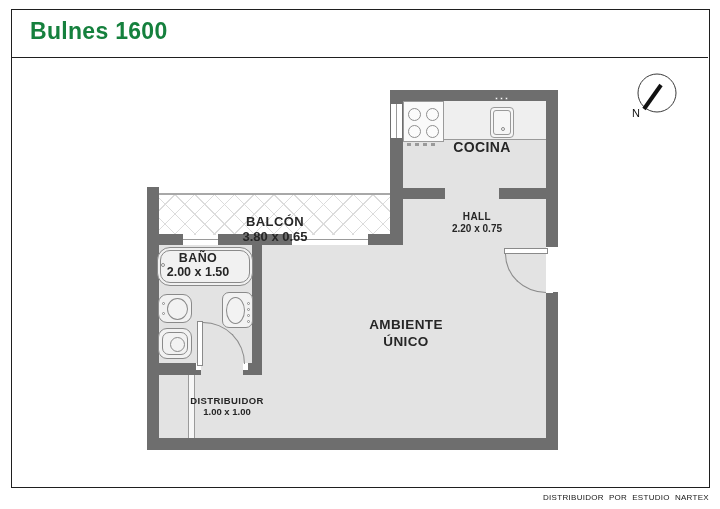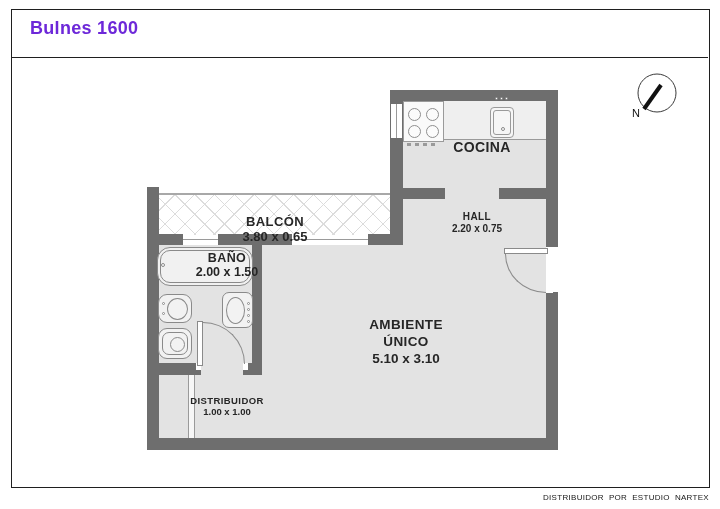--- a/index.html
+++ b/index.html
@@ -2,22 +2,22 @@
 <html style="--wall: #6e6e6e; --floor: #e3e3e3; --outline: #8a8a8a; --text: #262626;"><head>
 <meta charset="utf-8">
 <style>
   html,body{margin:0;padding:0;background:#fff;}
   .page{position:relative;width:720px;height:509px;background:#fff;
         font-family:"Liberation Sans",sans-serif;overflow:hidden;}
   .frame{position:absolute;left:11px;top:9px;width:697px;height:477px;
          border:1.5px solid #1f1f1f;background:#fff;}
   .titlebar{position:absolute;left:11px;top:9px;width:697px;height:48px;
             border-bottom:1.5px solid #1f1f1f;}
-  .title{position:absolute;left:19px;top:9px;font-size:18px;font-weight:700;
-         color:#6d28d9;letter-spacing:.3px;}
+  .title{position:absolute;left:19px;top:9px;font-size:23px;font-weight:700;
+         color:#15803d;letter-spacing:.3px;}
   .wall{position:absolute;background:var(--wall,#6e6e6e);}
   .floor{position:absolute;background:var(--floor,#e3e3e3);}
   .balcony{position:absolute;background-color:#fff;border-top:2px solid #a8a8a8;
     background-image:
       repeating-linear-gradient(45deg,transparent,transparent 13px,#dcdcdc 13px,#dcdcdc 14px),
       repeating-linear-gradient(-45deg,transparent,transparent 13px,#dcdcdc 13px,#dcdcdc 14px);}
   .win{position:absolute;background:#fff;}
   .win .win-line-h{position:absolute;left:0;right:0;top:45%;height:1px;background:#9a9a9a;}
   .win .win-line-v{position:absolute;top:0;bottom:0;left:45%;width:1px;background:#9a9a9a;}
   .fixture{position:absolute;background:#f2f2f2;border:1px solid var(--outline,#8a8a8a);box-sizing:border-box;}
@@ -145,32 +145,31 @@
 
   <div class="partition" style="left:188px;top:375px;width:7px;height:63px;"></div>
 
   <div class="label lbl-cocina" style="left:422px;top:140px;width:120px;">
     <div class="rname">COCINA</div>
   </div>
   <div class="label lbl-balcon" style="left:215px;top:197px;width:120px;margin-top:17px;">
     <div class="rname">BALCÓN</div>
     <div class="rdims">3.80 x 0.65</div>
   </div>
-  <div class="label lbl-bano" style="left:160px;top:251px;width:76px;padding-left:29px;">
+  <div class="label lbl-bano" style="left:160px;top:251px;width:76px;">
     <div class="rname">BAÑO</div>
     <div class="rdims">2.00 x 1.50</div>
   </div>
   <div class="label lbl-hall" style="left:427px;top:211px;width:100px;">
     <div class="rname">HALL</div>
     <div class="rdims">2.20 x 0.75</div>
   </div>
   <div class="label lbl-ambiente" style="left:346px;top:316px;width:120px;">
     <div class="rname">AMBIENTE</div>
     <div class="rname">ÚNICO</div>
-    <div class="rdims">5.10 x 3.10</div>
   </div>
   <div class="label lbl-distribuidor" style="left:172px;top:395px;width:110px;">
     <div class="rname">DISTRIBUIDOR</div>
     <div class="rdims">1.00 x 1.00</div>
   </div>
 
   <svg class="compass" width="60" height="58" viewBox="0 0 60 58">
     <circle cx="29" cy="27" r="19" fill="none" stroke="#3a3a3a" stroke-width="1"></circle>
     <line x1="33" y1="19" x2="16" y2="43" stroke="#111" stroke-width="4"></line>
     <text x="4" y="51" font-size="11" fill="#111" font-family="Liberation Sans, sans-serif">N</text>

